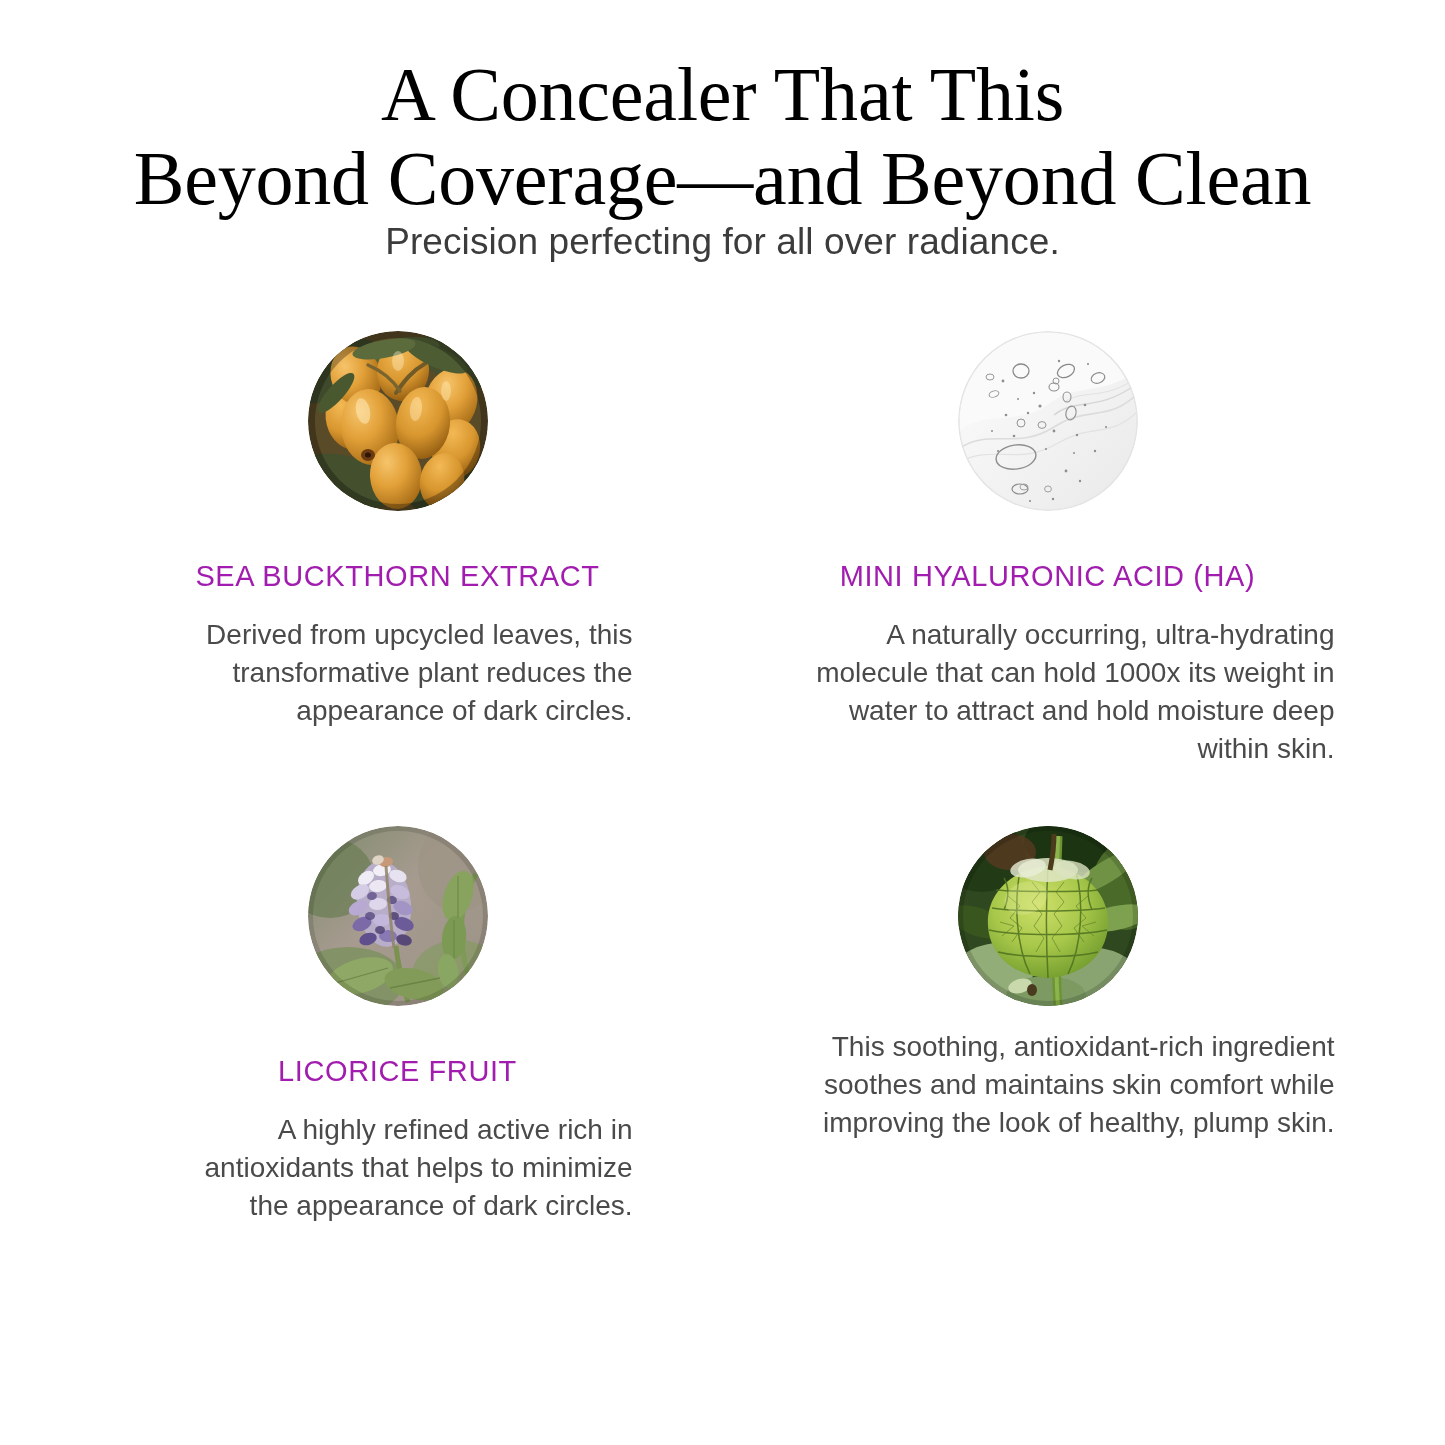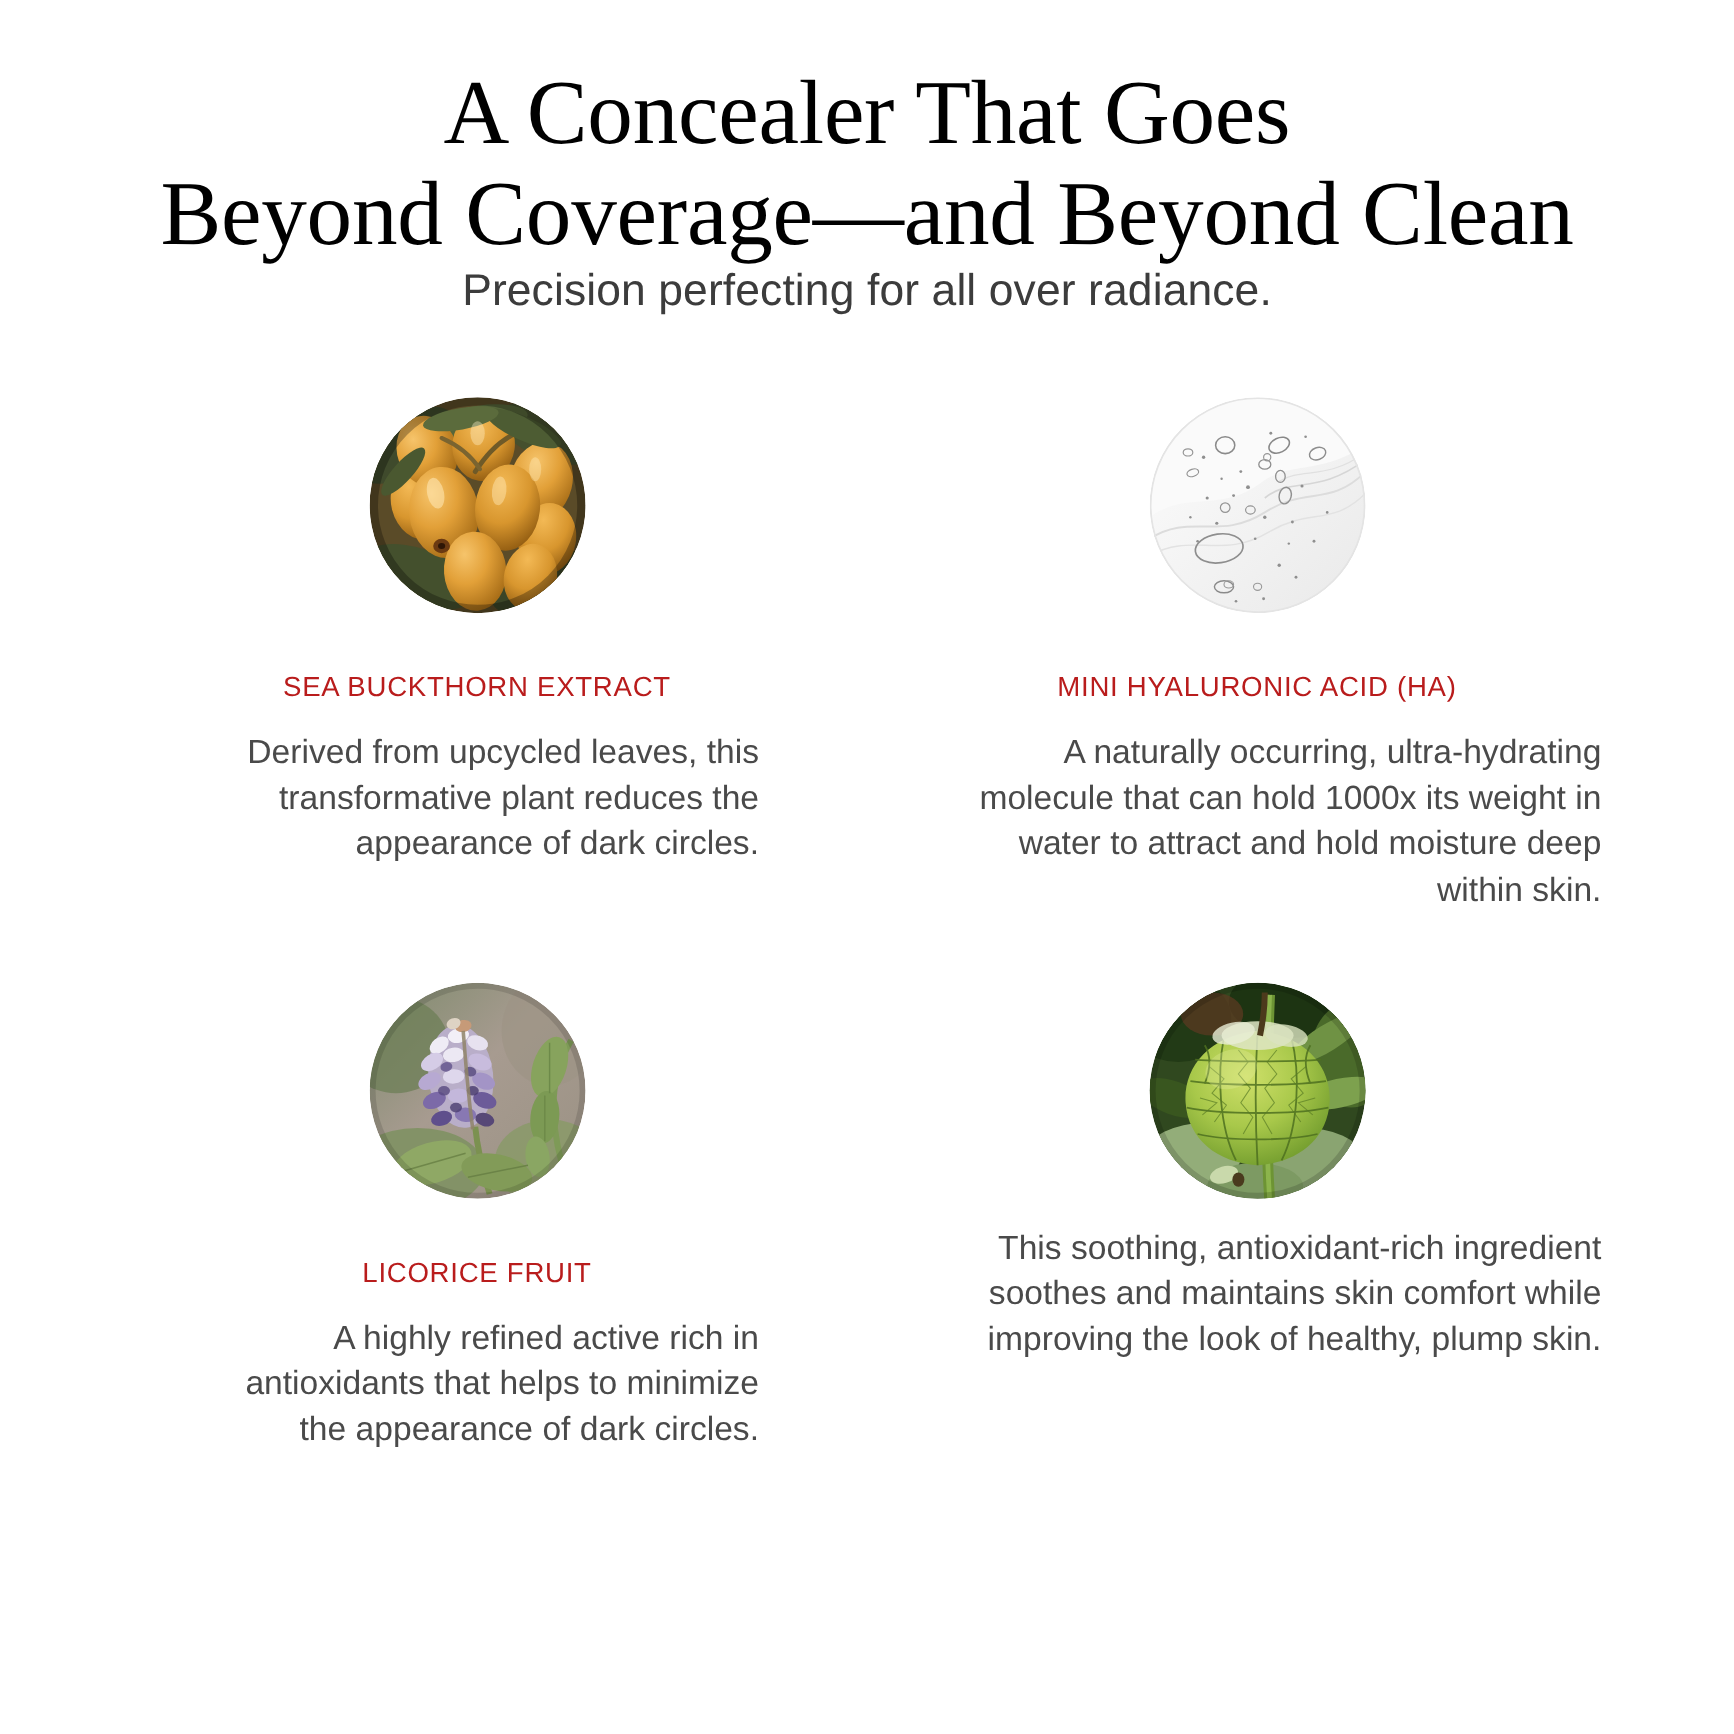--- a/index.html
+++ b/index.html
@@ -77,23 +77,23 @@
     border-radius: 50%;
     overflow: hidden;
     position: relative;
     flex: none;
   }
 
   .thumb svg { display: block; width: 100%; height: 100%; }
 
   .card-title {
     margin-top: 48px;
-    font-size: 23px;
+    font-size: 29px;
     font-weight: 400;
-    color: #b91c1c;
+    color: #a21caf;
     letter-spacing: 0.6px;
     text-align: center;
     line-height: 1.2;
   }
 
   .card-body {
     margin-top: 22px;
     font-size: 28px;
     font-weight: 400;
     line-height: 1.36;
@@ -105,21 +105,21 @@
   .card-left .card-body { max-width: 470px; }
   .card-right .card-body { max-width: 530px; margin-left: 44px; }
 </style>
 </head>
 <body>
 
 <div class="page">
 
   <div class="header">
     <h1 class="headline">
-      <span class="hl-line">A Concealer That Goes</span>
+      <span class="hl-line">A Concealer That This</span>
       <span class="hl-line">Beyond Coverage—and Beyond Clean</span>
     </h1>
     <div class="subtitle">Precision perfecting for all over radiance.</div>
   </div>
 
   <div class="grid">
 
     <div class="card card-left">
       <div class="thumb">
         <svg viewBox="0 0 180 180" xmlns="http://www.w3.org/2000/svg">

